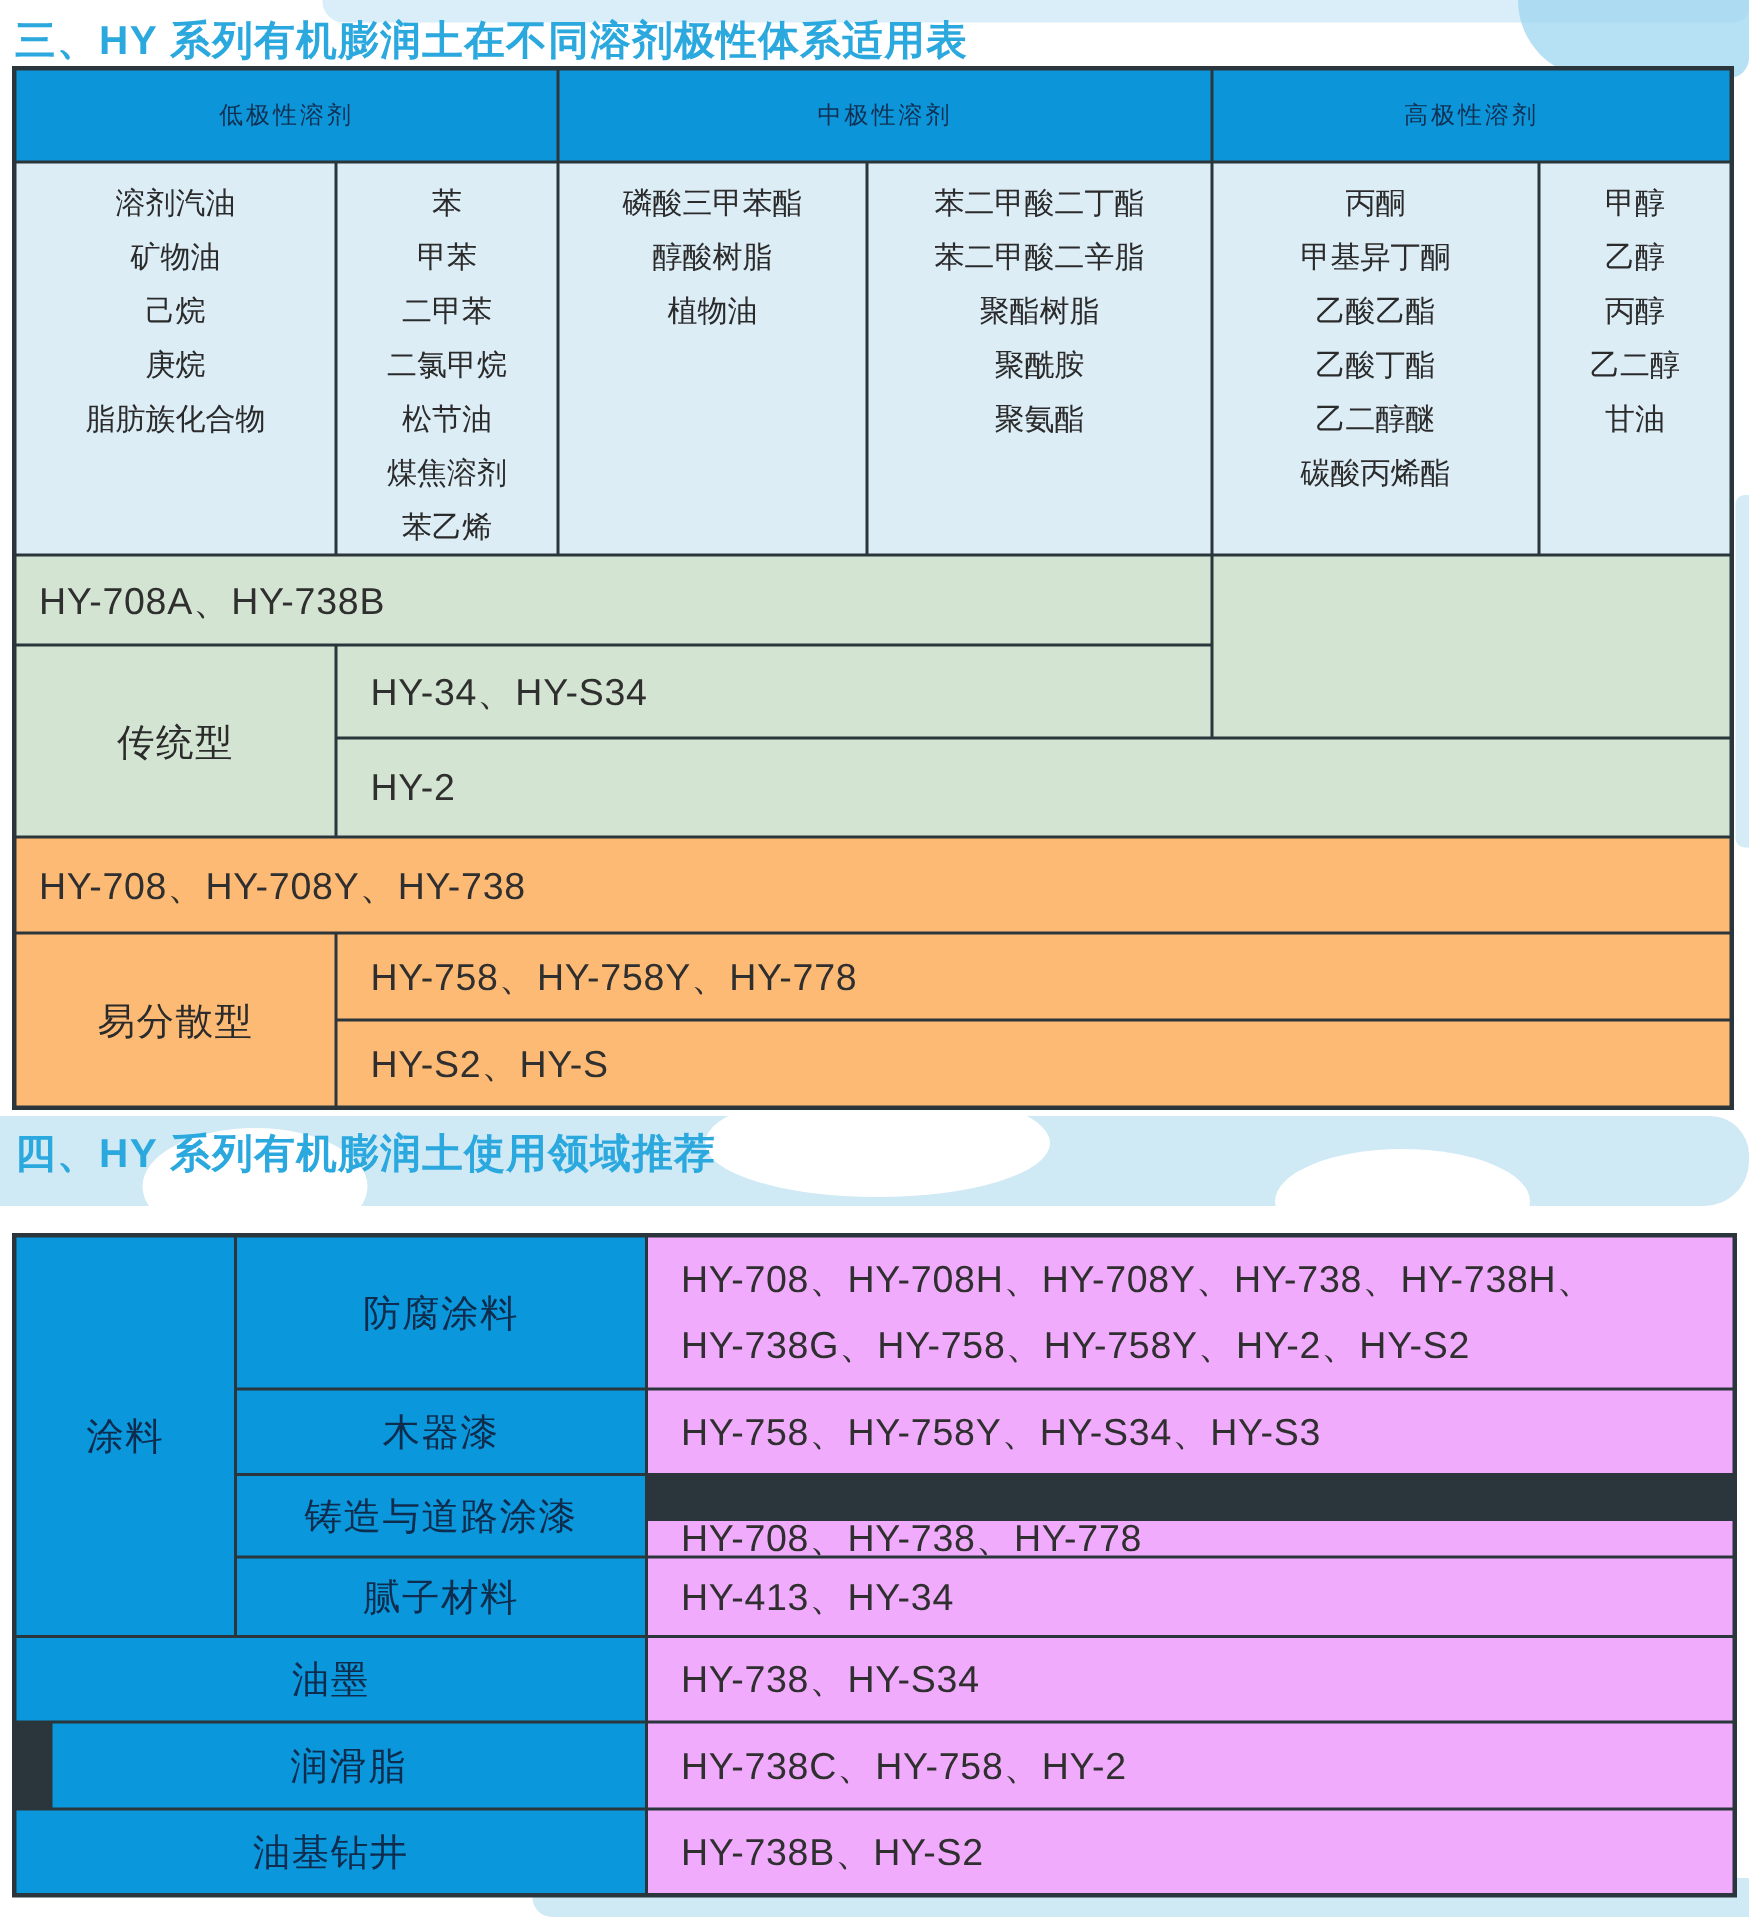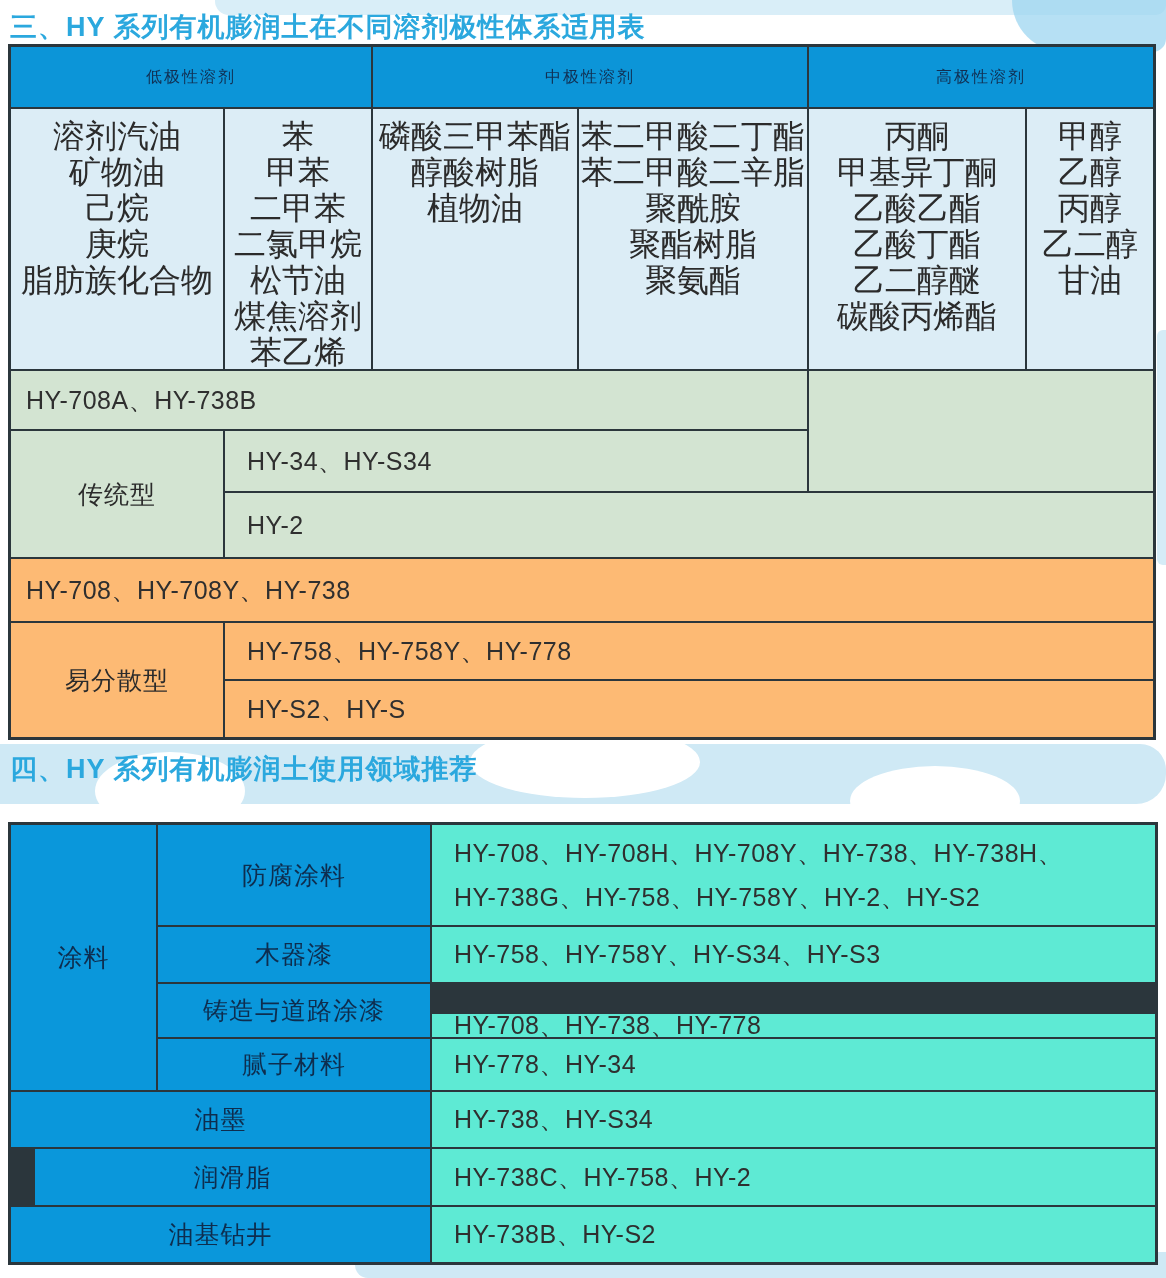--- a/index.html
+++ b/index.html
@@ -35,25 +35,25 @@
   }
   #t2{
     top:822px;
     grid-template-columns:145px 272px 723px;
     grid-template-rows:100px 55px 53px 51px 55px 56px 55px;
   }
   
   .c{overflow:hidden;}
   .hdr{background:#0c95d8;color:#112f52;display:flex;align-items:center;justify-content:center;
        font-size:16px;letter-spacing:2px;}
-  .sol{background:#dcedf6;color:#2b2b2b;font-size:32px;text-align:center;
+  .sol{background:#dcedf6;color:#2b2b2b;font-size:20px;text-align:center;
        padding-top:9px;line-height:36px;}
   .grn{background:#d3e4d2;}
   .tan{background:#fdba74;}
-  .ltb{background:#5eead4;}
+  .ltb{background:#f0abfc;}
   .lbl{display:flex;align-items:center;justify-content:center;font-size:25px;color:#2b2b2b;letter-spacing:1px;}
   .val{display:flex;align-items:center;padding-left:15px;font-size:25px;color:#2f2f2f;letter-spacing:.5px;}
   .blu{background:#0a97db;color:#0e2d4e;}
   .val2{flex-direction:column;align-items:flex-start;justify-content:center;line-height:44px;padding-left:22px;}
   .pad22{padding-left:22px;}
   
   .t1-h1{grid-column:1/3;grid-row:1;}
   .t1-h2{grid-column:3/5;grid-row:1;}
   .t1-h3{grid-column:5/7;grid-row:1;}
   .t1-s1{grid-column:1;grid-row:2;} .t1-s2{grid-column:2;grid-row:2;}
@@ -117,22 +117,22 @@
         <div>苯乙烯</div>
       </div>
     <div class="c sol t1-s3">
         <div>磷酸三甲苯酯</div>
         <div>醇酸树脂</div>
         <div>植物油</div>
       </div>
     <div class="c sol t1-s4">
         <div>苯二甲酸二丁酯</div>
         <div>苯二甲酸二辛脂</div>
+        <div>聚酯树脂</div>
         <div>聚酰胺</div>
-        <div>聚酯树脂</div>
         <div>聚氨酯</div>
       </div>
     <div class="c sol t1-s5">
         <div>丙酮</div>
         <div>甲基异丁酮</div>
         <div>乙酸乙酯</div>
         <div>乙酸丁酯</div>
         <div>乙二醇醚</div>
         <div>碳酸丙烯酯</div>
       </div>
@@ -167,21 +167,21 @@
       <div>HY-738G、HY-758、HY-758Y、HY-2、HY-S2</div>
     </div>
 
     <div class="c blu lbl t2-l2">木器漆</div>
     <div class="c ltb val pad22 t2-v2">HY-758、HY-758Y、HY-S34、HY-S3</div>
 
     <div class="c blu lbl t2-l3">铸造与道路涂漆</div>
     <div class="c ltb val pad22 t2-v3">HY-708、HY-738、HY-778</div>
 
     <div class="c blu lbl t2-l4">腻子材料</div>
-    <div class="c ltb val pad22 t2-v4">HY-778、HY-34</div>
+    <div class="c ltb val pad22 t2-v4">HY-413、HY-34</div>
 
     <div class="c blu lbl t2-b1">油墨</div>
     <div class="c ltb val pad22 t2-bv1">HY-738、HY-S34</div>
 
     <div class="c blu lbl t2-b2">润滑脂</div>
     <div class="c ltb val pad22 t2-bv2">HY-738C、HY-758、HY-2</div>
 
     <div class="c blu lbl t2-b3">油基钻井</div>
     <div class="c ltb val pad22 t2-bv3">HY-738B、HY-S2</div>
   </div>

